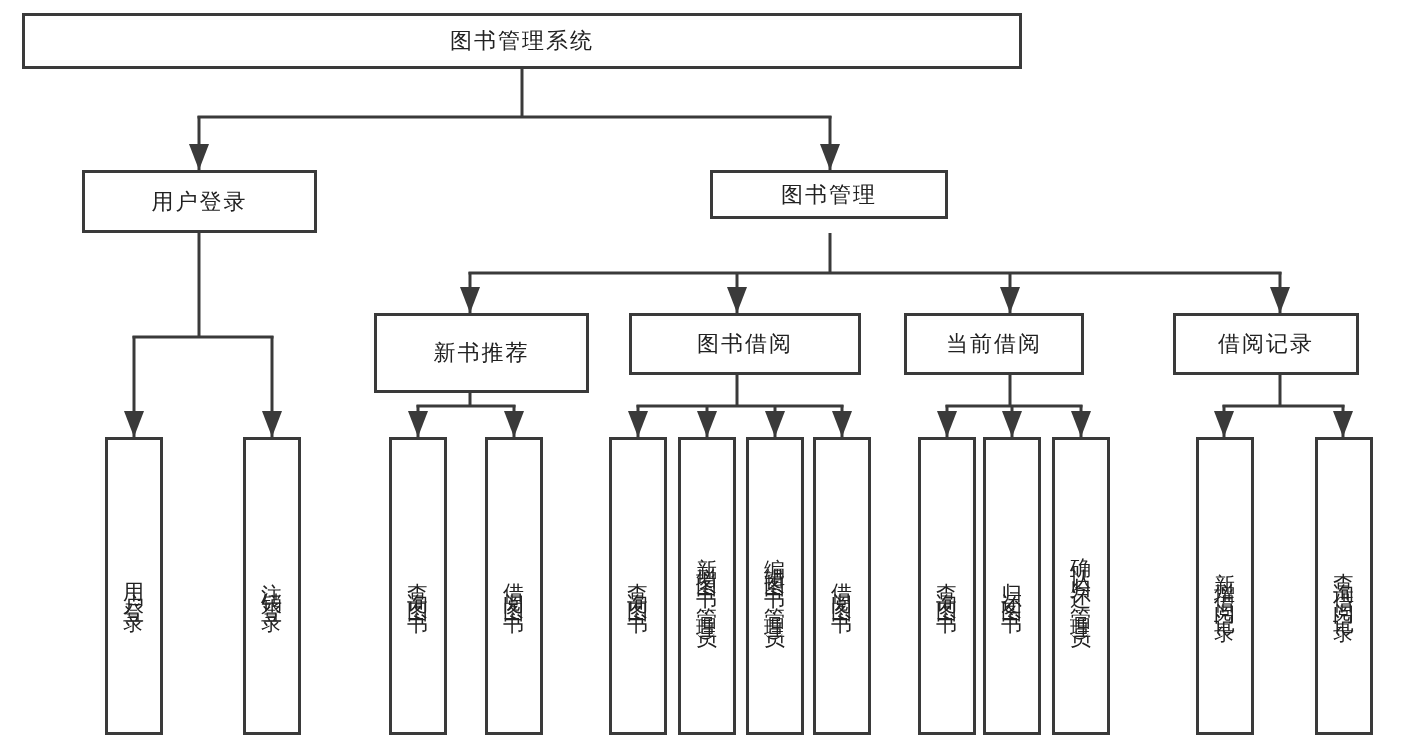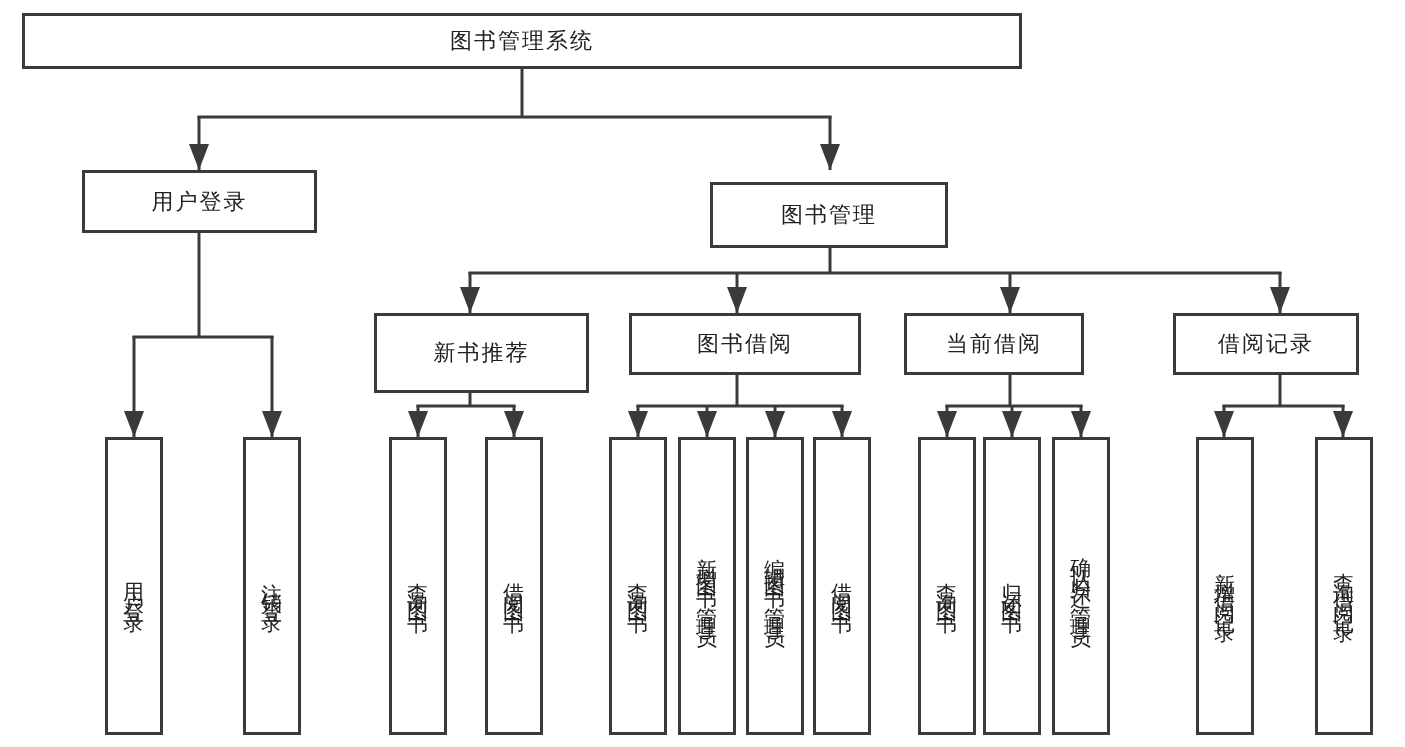--- a/index.html
+++ b/index.html
@@ -78,21 +78,21 @@
     </g>
   </svg>
 
   <div class="node h" style="left:22px;top:13px;width:1000px;height:56px">
     <span class="lbl">图书管理系统</span>
   </div>
 
   <div class="node h" style="left:82px;top:170px;width:235px;height:63px">
     <span class="lbl">用户登录</span>
   </div>
-  <div class="node h" style="left:710px;top:182px;width:238px;height:66px">
+  <div class="node h" style="left:710px;top:170px;width:238px;height:49px">
     <span class="lbl">图书管理</span>
   </div>
 
   <div class="node h" style="left:374px;top:313px;width:215px;height:80px">
     <span class="lbl">新书推荐</span>
   </div>
   <div class="node h" style="left:629px;top:313px;width:232px;height:62px">
     <span class="lbl">图书借阅</span>
   </div>
   <div class="node h" style="left:904px;top:313px;width:180px;height:62px">

